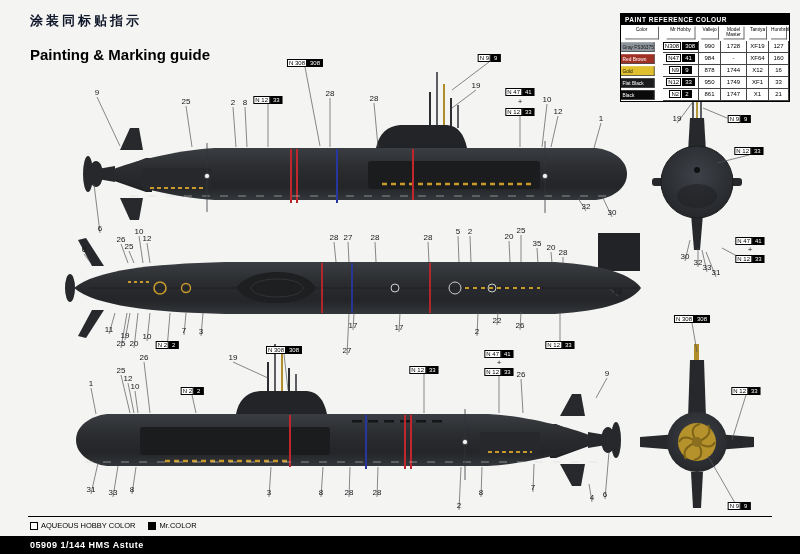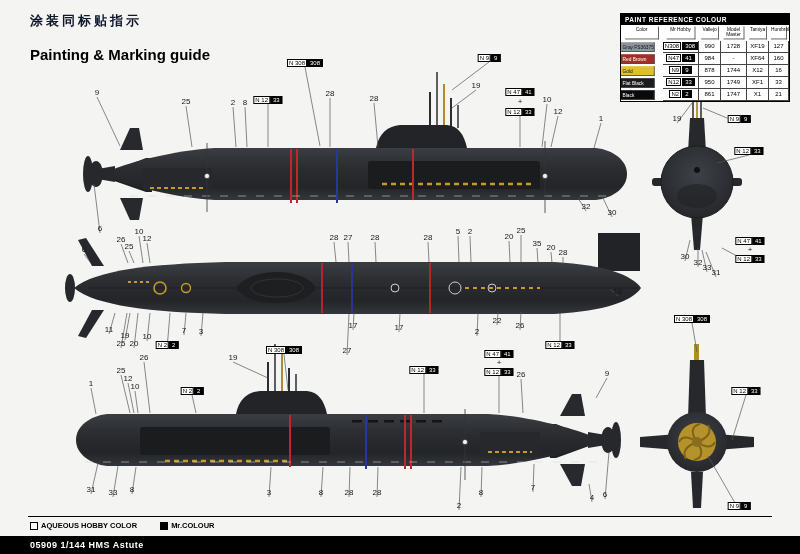--- a/index.html
+++ b/index.html
@@ -16,21 +16,21 @@
   .bw{background:#fff;border:1px solid #000;color:#000;font-size:6px;padding:0 1px;display:inline-flex;align-items:center}
   .bb{background:#000;border:1px solid #000;color:#fff;font-size:6px;padding:0 2px;display:inline-flex;align-items:center}
   .paint-table{position:absolute;left:620px;top:13px;width:170px;border:1px solid #000;background:#fff}
   .pt-title{background:#000;color:#fff;font-size:6.5px;font-weight:bold;padding:2px 4px;letter-spacing:.5px}
   .pt-head,.pt-row{display:grid;grid-template-columns:42px 36px 22px 26px 22px 20px}
   .pt-head span{font-size:6px;transform:scale(.8);text-align:center;border-right:1px solid #444;border-bottom:1px solid #444;line-height:1.05;padding:1px 0}
   .pt-cell{font-size:6px;text-align:center;border-right:1px solid #444;border-bottom:1px solid #444;height:12px;display:flex;align-items:center;justify-content:center;line-height:1}
   .pt-name{justify-content:flex-start;padding-left:2px;overflow:hidden;white-space:nowrap;font-size:6px;transform-origin:left center;transform:scale(.8)}
   .pt-hob{gap:1px}
   .footer-rule{position:absolute;left:28px;right:28px;top:516px;height:1px;background:#000}
-  .legend{position:absolute;left:30px;top:521px;display:flex;gap:23px;align-items:flex-start;font-size:7.5px;font-weight:bold;color:#000}
+  .legend{position:absolute;left:30px;top:521px;display:flex;gap:13px;align-items:flex-start;font-size:7.5px;font-weight:normal;color:#000}
   .legend-item{display:flex;align-items:center;gap:3px}
   .box-white{width:8px;height:8px;border:1px solid #000;background:#fff;display:inline-block}
   .box-black{width:8px;height:8px;background:#000;display:inline-block}
   .footer-bar{position:absolute;left:0;right:0;bottom:0;height:18px;background:#000;color:#fff;display:flex;align-items:center;padding-left:30px;font-size:9px;font-weight:bold;letter-spacing:.5px}
 </style>
 </head>
 <body>
 
 <div class="page">
 
@@ -489,20 +489,20 @@
     </div>
 
   <div class="footer-rule"></div>
   <div class="legend">
     <span class="legend-item">
       <span class="box-white"></span>
       <span>AQUEOUS HOBBY COLOR</span>
     </span>
     <span class="legend-item">
       <span class="box-black"></span>
-      <span>Mr.COLOUR</span>
+      <span>Mr.COLOR</span>
     </span>
   </div>
   <div class="footer-bar">
     <span>05909 1/144 HMS Astute</span>
   </div>
 
 </div>
 
 </body></html>

